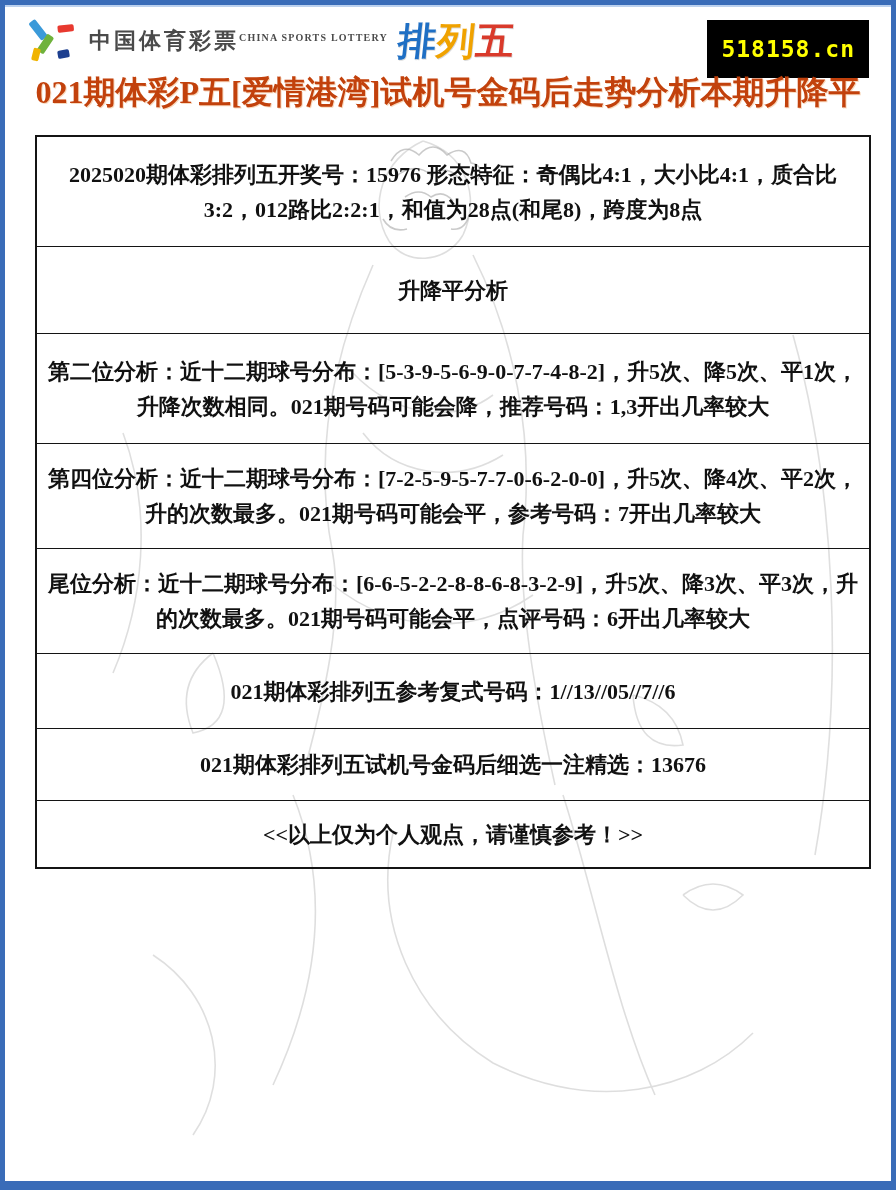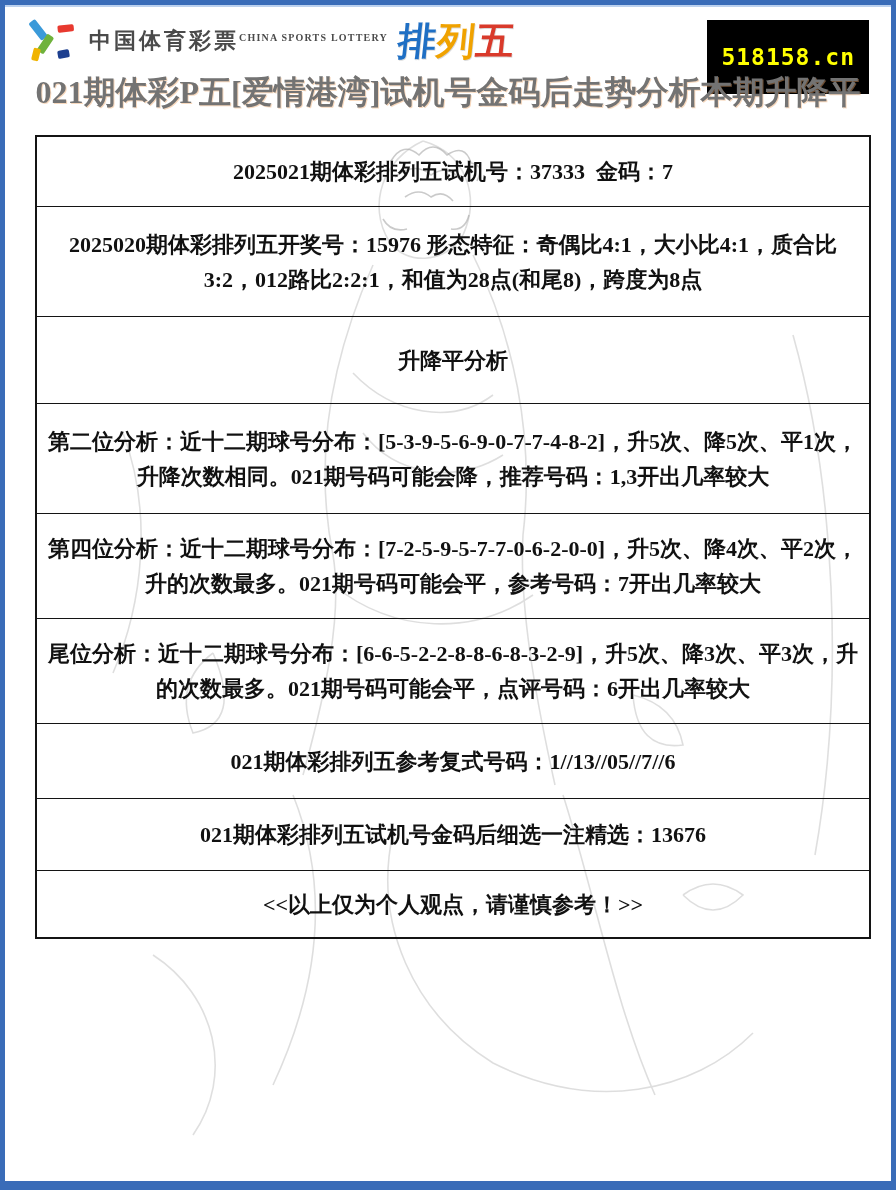--- a/index.html
+++ b/index.html
@@ -31,27 +31,27 @@
     font-family:"Liberation Sans","DejaVu Sans",sans-serif;
     text-shadow:1px 1px 0 rgba(0,0,0,.15);}
   .p-blue{color:#1f6fc4;}
   .p-yellow{color:#f0a200;}
   .p-red{color:#d93a2b;}
   .site-badge{
     position:absolute;right:22px;top:5px;
     background:#000;color:#ffff00;
     font-family:"DejaVu Sans Mono","Liberation Mono",monospace;
     font-size:23px;font-weight:bold;
-    padding:24px 14px;letter-spacing:1px;
+    padding:16px 14px;letter-spacing:1px;
   }
   
   .page-title{
     position:absolute;top:66px;left:0;width:100%;
     text-align:center;
-    font-size:32px;font-weight:bold;color:#737373;
+    font-size:32px;font-weight:bold;color:#c2410c;
     letter-spacing:0px;
     text-shadow:1px 1px 0 rgba(240,170,110,.45);
     white-space:nowrap;
   }
   
   .sketch{
     position:absolute;left:28px;top:128px;width:840px;height:1012px;
     pointer-events:none;z-index:0;
   }
   
@@ -124,21 +124,20 @@
         <span class="p-yellow">列</span>
         <span class="p-red">五</span>
       </div>
     </div>
     <div class="site-badge">518158.cn</div>
   </div>
 
   <div class="page-title">021期体彩P五[爱情港湾]试机号金码后走势分析本期升降平</div>
 
   <div class="analysis-table">
-    <div class="row c" style="height:70px">2025021期体彩排列五试机号：37333  金码：7</div>
     <div class="row l" style="height:110px">2025020期体彩排列五开奖号：15976 形态特征：奇偶比4:1，大小比4:1，质合比3:2，012路比2:2:1，和值为28点(和尾8)，跨度为8点</div>
     <div class="row c" style="height:87px">升降平分析</div>
     <div class="row l" style="height:110px">第二位分析：近十二期球号分布：[5-3-9-5-6-9-0-7-7-4-8-2]，升5次、降5次、平1次，升降次数相同。021期号码可能会降，推荐号码：1,3开出几率较大</div>
     <div class="row l" style="height:105px">第四位分析：近十二期球号分布：[7-2-5-9-5-7-7-0-6-2-0-0]，升5次、降4次、平2次，升的次数最多。021期号码可能会平，参考号码：7开出几率较大</div>
     <div class="row l" style="height:105px">尾位分析：近十二期球号分布：[6-6-5-2-2-8-8-6-8-3-2-9]，升5次、降3次、平3次，升的次数最多。021期号码可能会平，点评号码：6开出几率较大</div>
     <div class="row c" style="height:75px">021期体彩排列五参考复式号码：1//13//05//7//6</div>
     <div class="row c" style="height:72px">021期体彩排列五试机号金码后细选一注精选：13676</div>
     <div class="row c" style="height:66px">&lt;&lt;以上仅为个人观点，请谨慎参考！&gt;&gt;</div>
   </div>
 

